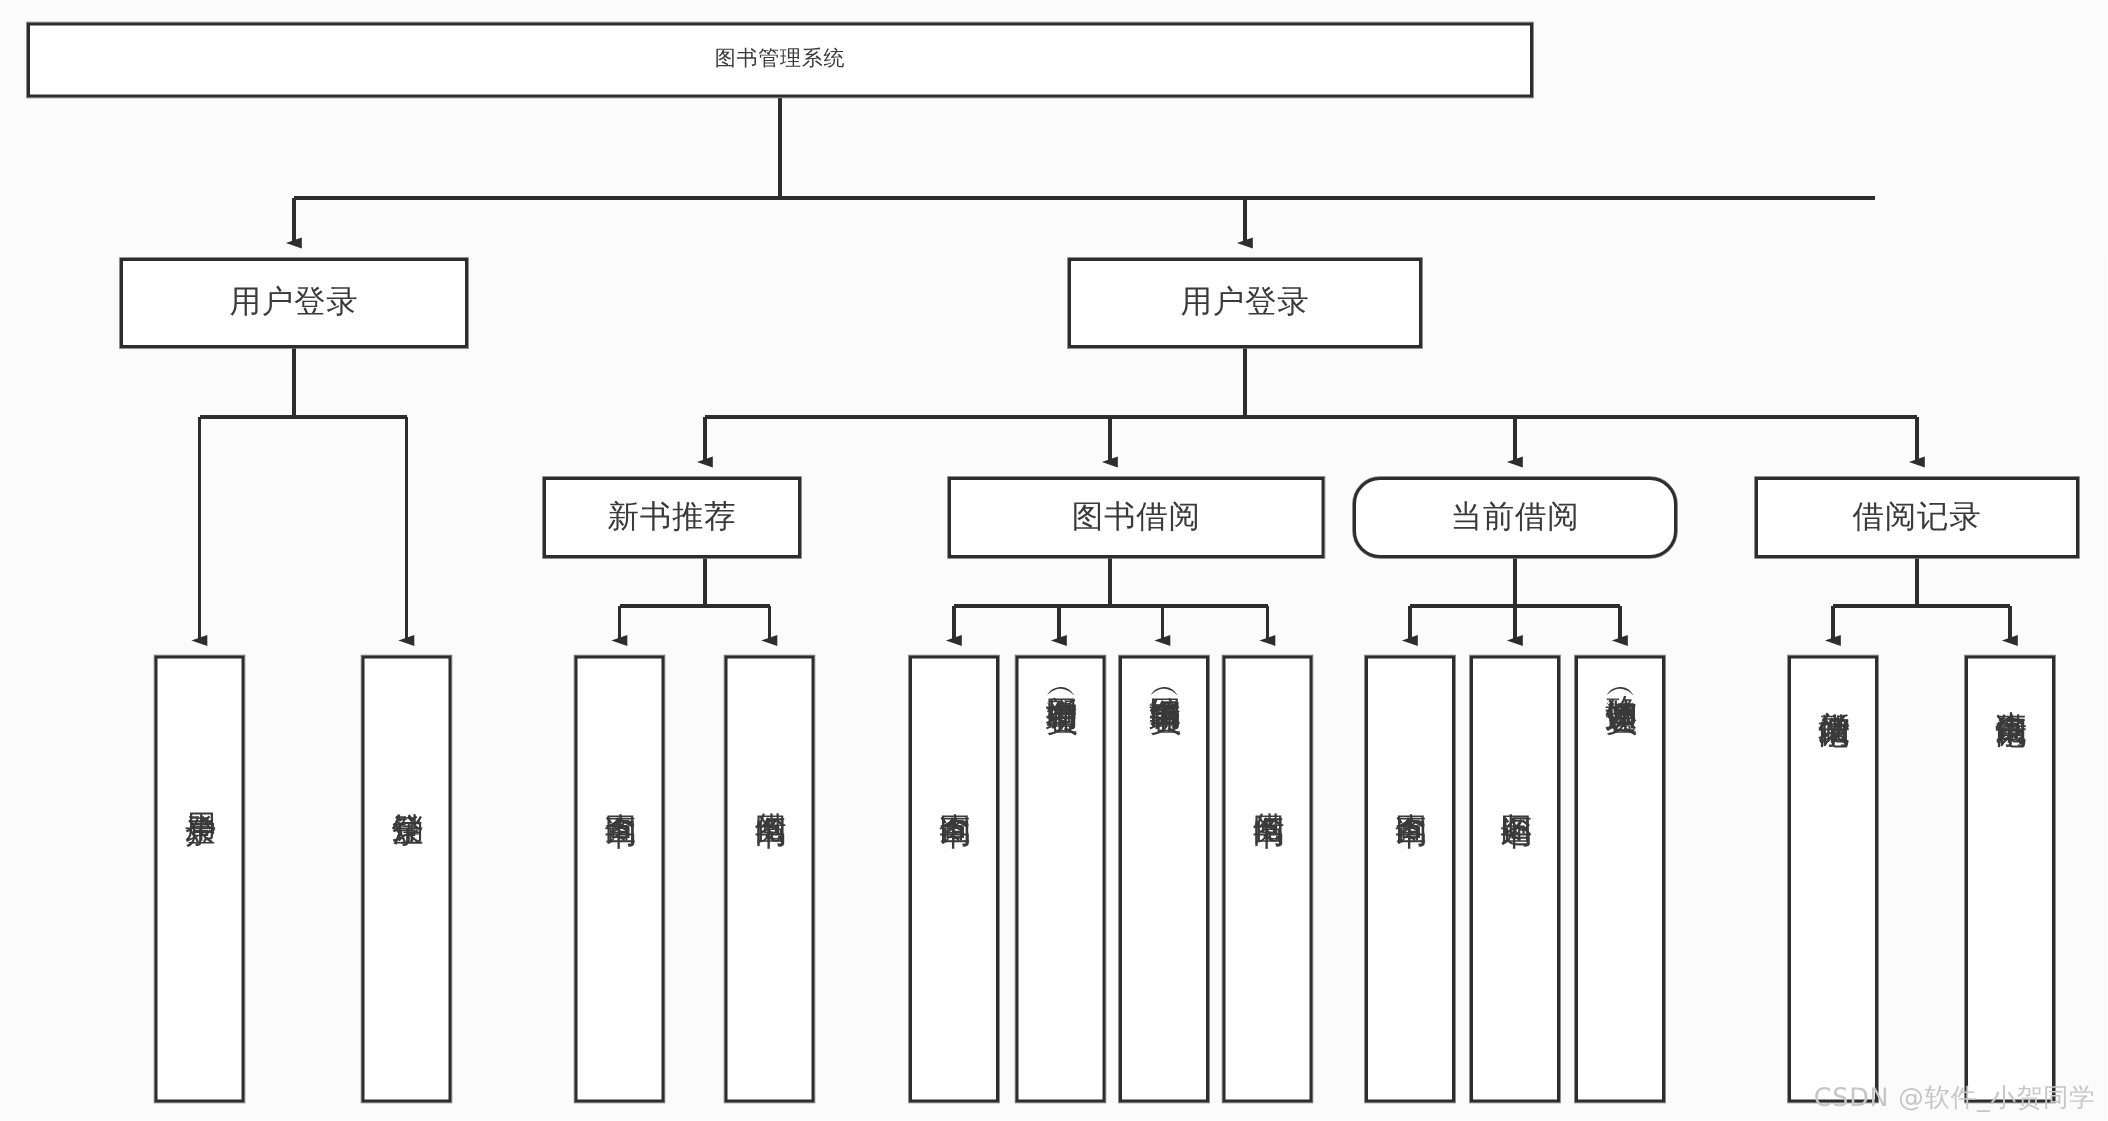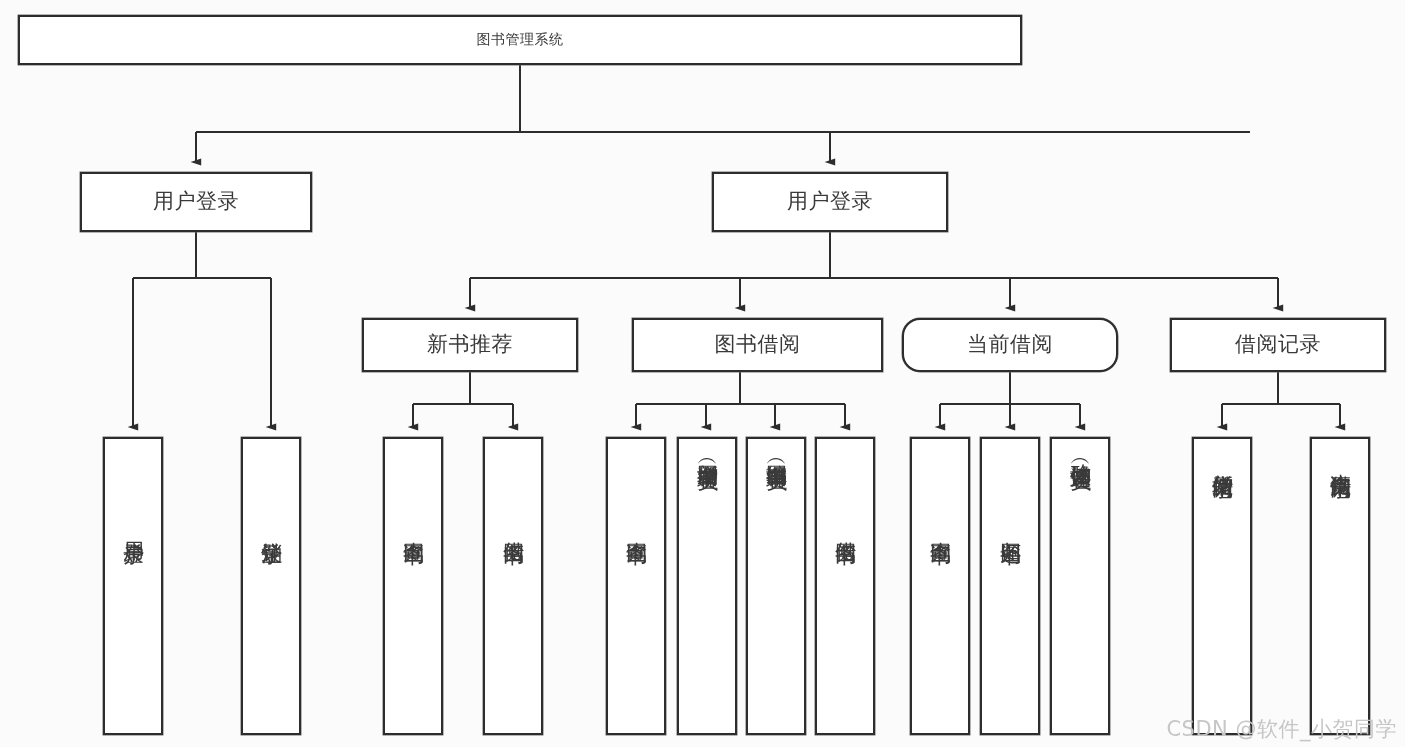--- a/index.html
+++ b/index.html
@@ -63,21 +63,21 @@
   .leaf-mid .node-v {
     margin-top: 10px;
   }
   .leaf-tall .node-v {
     margin-top: 0px;
   }
   #watermark {
     position: absolute;
     right: 8px;
     bottom: 4px;
-    font-size: 21px;
+    font-size: 17px;
     color: #c6c6c6;
     white-space: nowrap;
     letter-spacing: 0.5px;
   }
 </style>
 </head>
 <body>
 
 <div id="canvas">
 
@@ -135,21 +135,21 @@
     <span class="node-h">图书管理系统</span>
   </div>
 
   <div class="node" style="left:80px; top:172px; width:232px; height:60px;">
     <span class="node-h">用户登录</span>
   </div>
   <div class="node" style="left:712px; top:172px; width:236px; height:60px;">
     <span class="node-h">用户登录</span>
   </div>
 
-  <div class="node" style="left:362px; top:318px; width:216px; height:54px;">
+  <div class="node" style="left:362px; top:318px; width:172px; height:54px;">
     <span class="node-h">新书推荐</span>
   </div>
   <div class="node" style="left:632px; top:318px; width:251px; height:54px;">
     <span class="node-h">图书借阅</span>
   </div>
   <div class="node" style="left:902px; top:318px; width:216px; height:54px;border-radius:18px;">
     <span class="node-h">当前借阅</span>
   </div>
   <div class="node" style="left:1170px; top:318px; width:216px; height:54px;align-items:center;">
     <span class="node-h">借阅记录</span>

